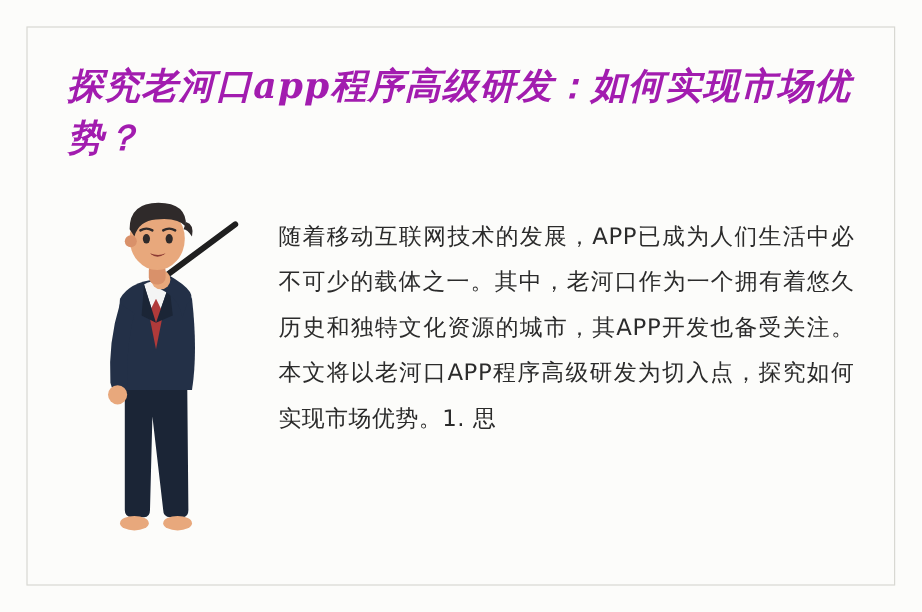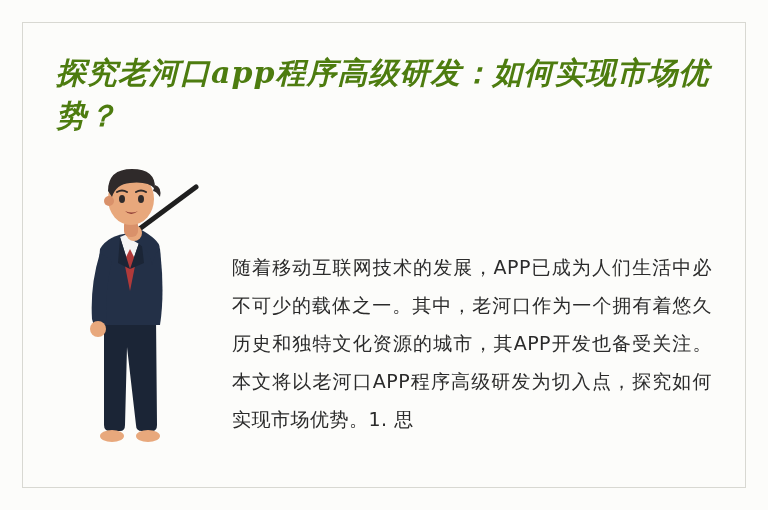--- a/index.html
+++ b/index.html
@@ -37,28 +37,28 @@
     width: 100%;
     height: 100%;
     padding: 30px 34px 0 34px;
   }
   .title {
     font-family: "DejaVu Serif", serif;
     font-style: italic;
     font-weight: bold;
     font-size: 30px;
     line-height: 1.42;
-    color: #4d7c0f;
+    color: #a21caf;
     letter-spacing: 1px;
     margin: 0 0 14px 0;
     max-width: 700px;
   }
   .body-row {
     display: flex;
-    align-items: flex-end;
+    align-items: flex-start;
   }
   .illustration {
     width: 170px;
     flex: 0 0 170px;
     height: 300px;
     position: relative;
     margin-top: 6px;
   }
   .paragraph {
     flex: 1 1 auto;

